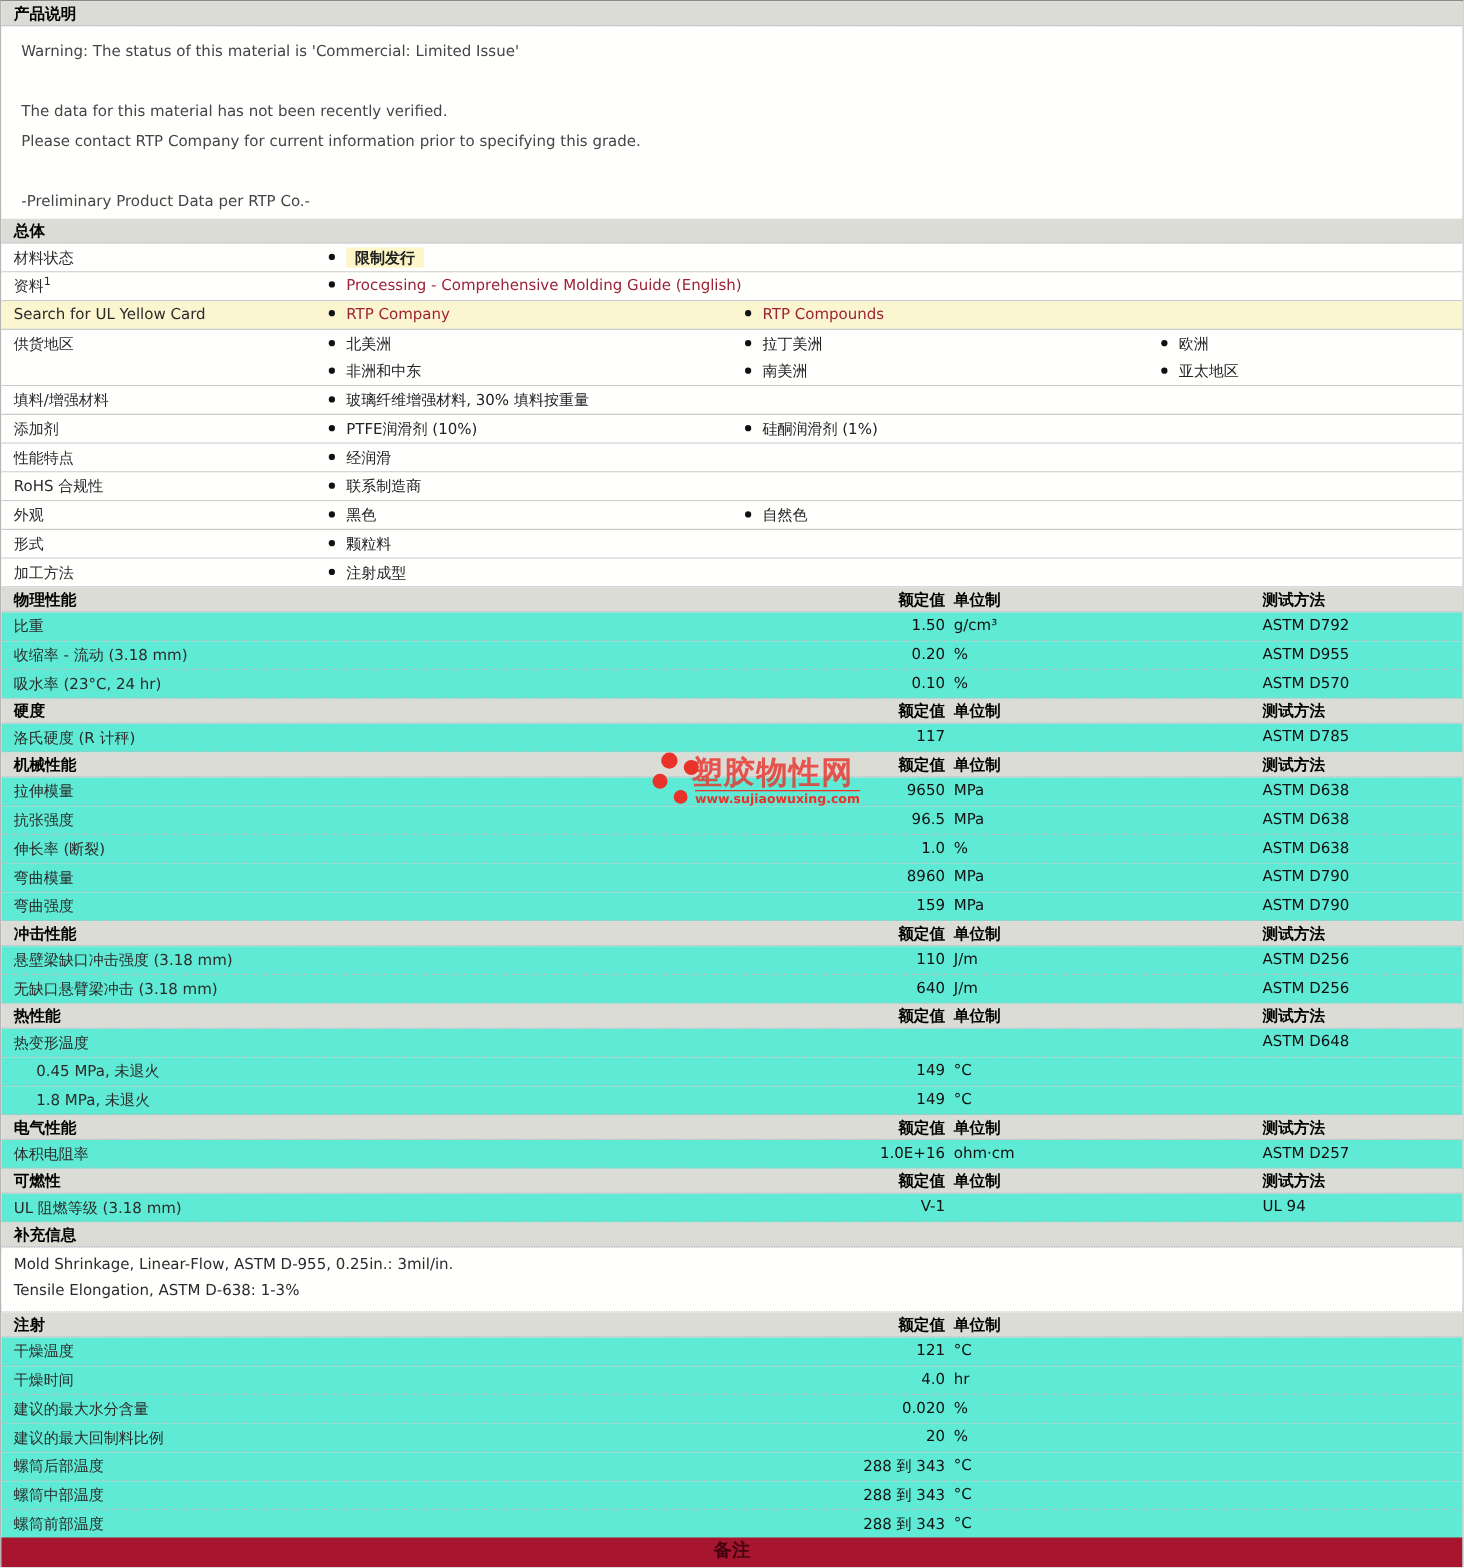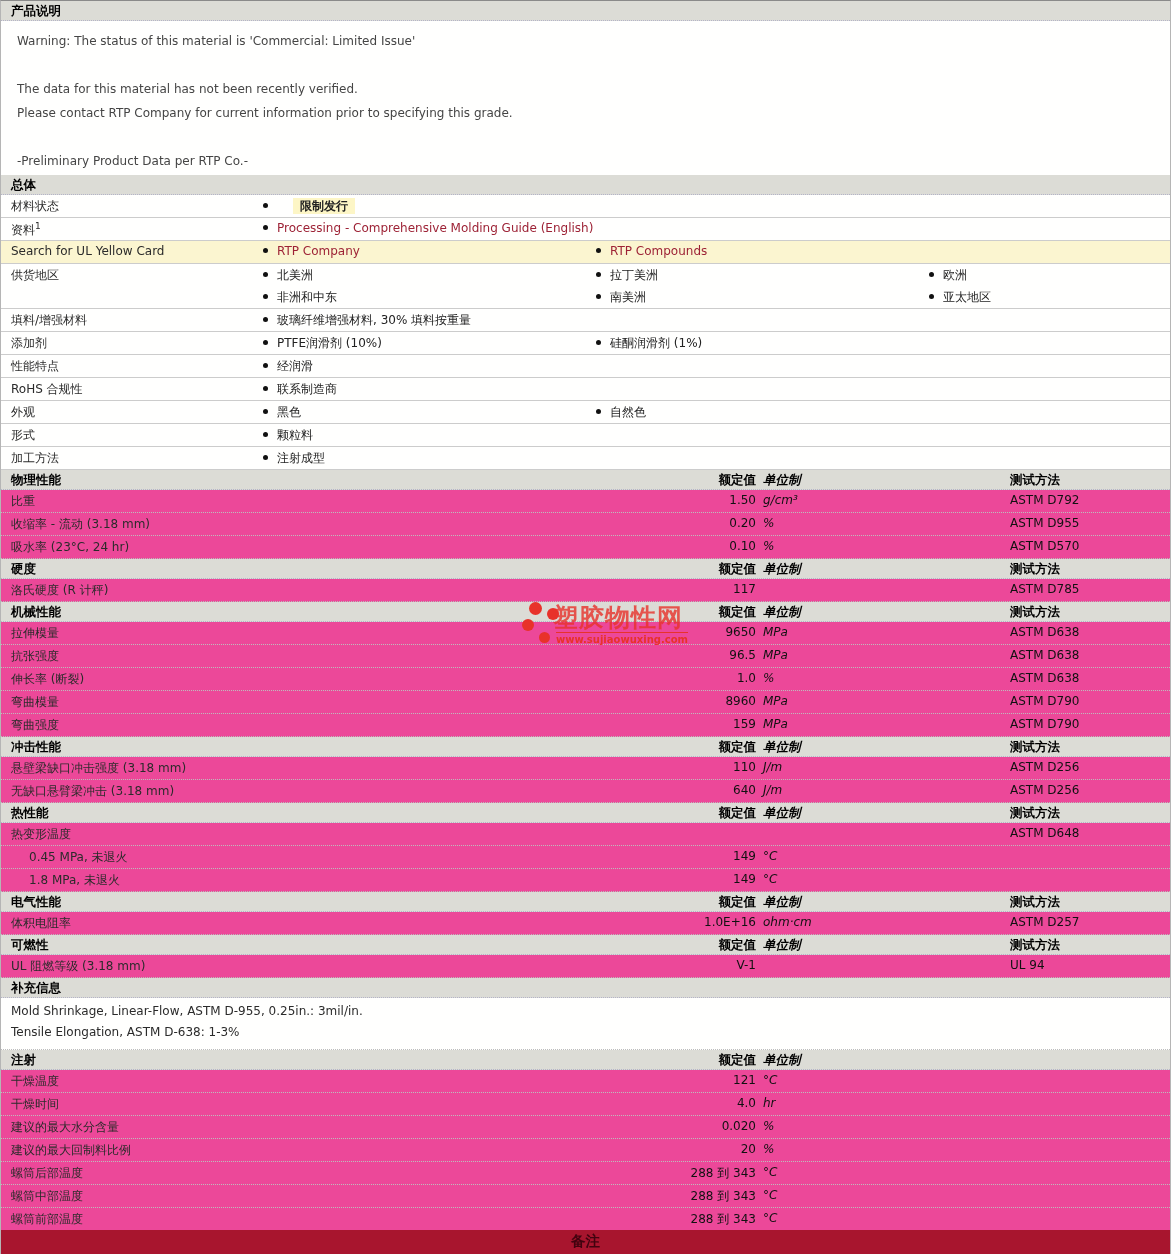--- a/index.html
+++ b/index.html
@@ -4,33 +4,33 @@
 <style>
   html,body{margin:0;padding:0;background:#fff;}
   body{font-family:"DejaVu Sans","Liberation Sans",sans-serif;font-size:12px;color:#1a1a1a;}
   .page{position:relative;width:1171px;height:1254px;box-sizing:border-box;
         border-top:1px solid #8a8a8a;border-left:1px solid #b5b5b5;border-right:1px solid #b5b5b5;
         overflow:hidden;background:#fffffe;}
   .band{position:relative;height:20px;line-height:19px;box-sizing:border-box;background:var(--band-bg);
         border-bottom:1px dotted #b4b4c8;font-weight:bold;color:#000;padding-left:10px;font-size:12.5px;}
   .band .band-title{font-weight:bold;}
   .colv{position:absolute;left:0;top:0;width:755px;text-align:right;white-space:nowrap;}
-  .colu{position:absolute;left:762px;top:0;white-space:nowrap;font-style:italic;}
+  .colu{position:absolute;left:762px;top:0;white-space:nowrap;}
   .colt{position:absolute;left:1009px;top:0;white-space:nowrap;}
   .desc{box-sizing:border-box;padding:6px 0 0 12px;background:#fffffe;}
   .desc p{margin:4px;height:20px;line-height:20px;color:#454545;}
   .brow{position:relative;box-sizing:border-box;border-bottom:1px solid #cccccc;background:#fffffe;}
-  .prow{position:relative;box-sizing:border-box;height:23px;border-bottom:1px dotted #bdbdbd;background:#ec4899;}
+  .prow{position:relative;box-sizing:border-box;height:23px;border-bottom:1px dotted #bdbdbd;background:#5eead4;}
   .label{position:absolute;left:10px;top:3px;color:#2b2b2b;white-space:nowrap;}
   .label.indent{left:28px;}
   .label sup{font-size:9px;}
   .prow .colv,.prow .colu,.prow .colt{top:3px;color:#111;}
   .bitem{position:absolute;white-space:nowrap;color:#222;}
   .dot{display:inline-block;width:5px;height:5px;border-radius:3px;background:#111;margin-right:9px;position:relative;top:-2px;}
-  .bitem.hl .bt{background:var(--hl-bg);font-weight:bold;padding:1px 7px;margin-left:16px;}
+  .bitem.hl .bt{background:var(--hl-bg);font-weight:bold;padding:1px 7px;}
   .bitem.link .bt{color:var(--link);}
   .tline{position:relative;height:21px;line-height:21px;padding-left:10px;color:#2b2b2b;background:#fffffe;}
   .tsec{padding:3px 0 6px 0;border-bottom:1px dotted #bdbdbd;}
   .footer{position:absolute;left:0;bottom:0;width:100%;height:24px;background:var(--accent);
           color:#42030f;font-weight:bold;text-align:center;line-height:23px;font-size:14.5px;}
   .wm{position:absolute;left:513px;top:600px;width:160px;height:50px;pointer-events:none;z-index:5;}
   .wdot{position:absolute;border-radius:50%;background:var(--logo);}
   .d1{left:15px;top:1px;width:13px;height:13px;}
   .d2{left:33px;top:7px;width:12px;height:12px;}
   .d3{left:8px;top:18px;width:12px;height:12px;}

